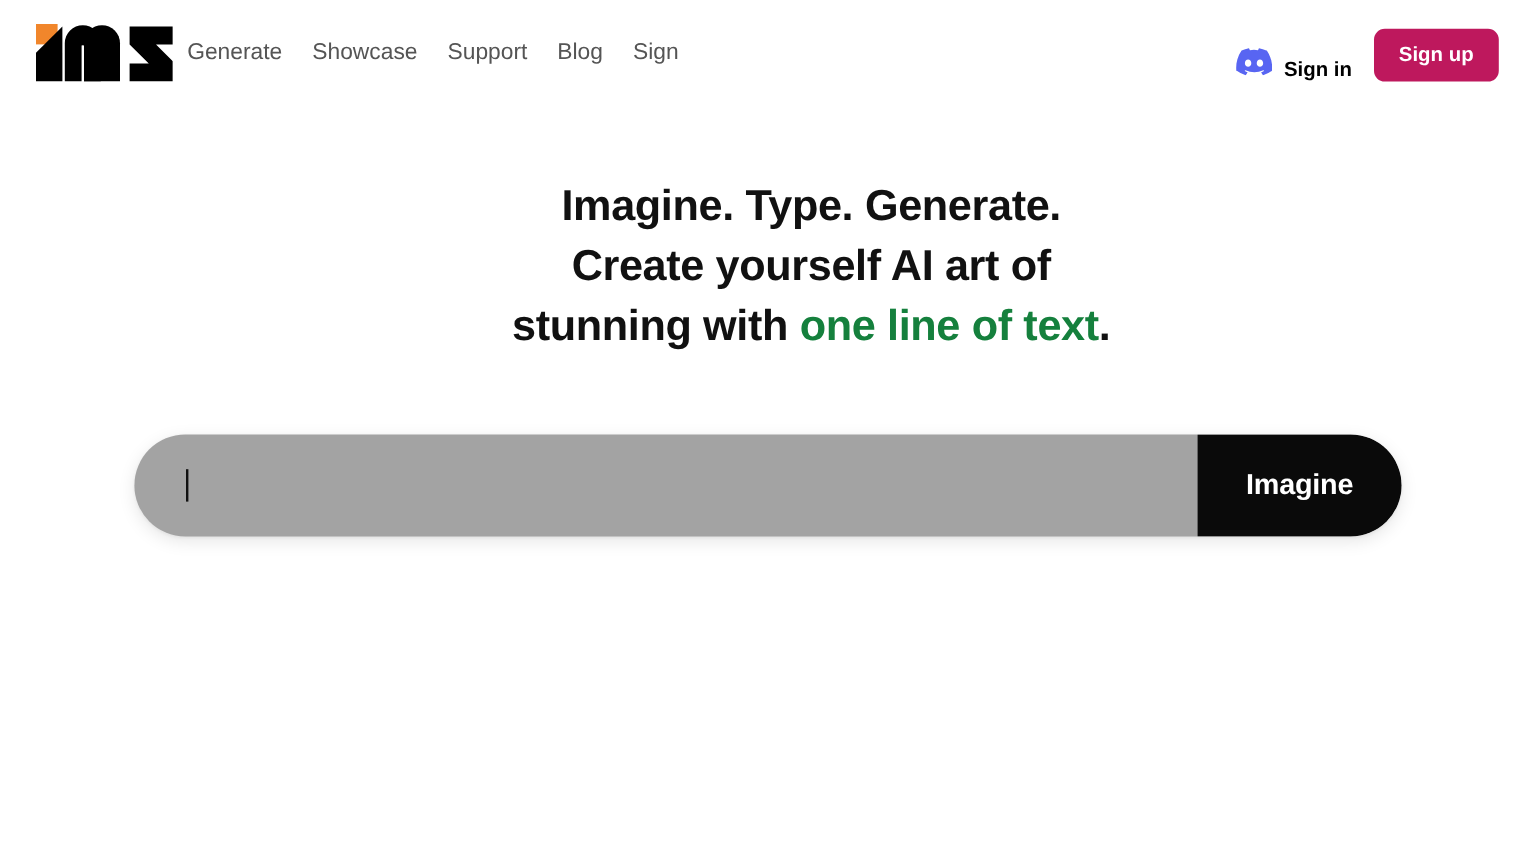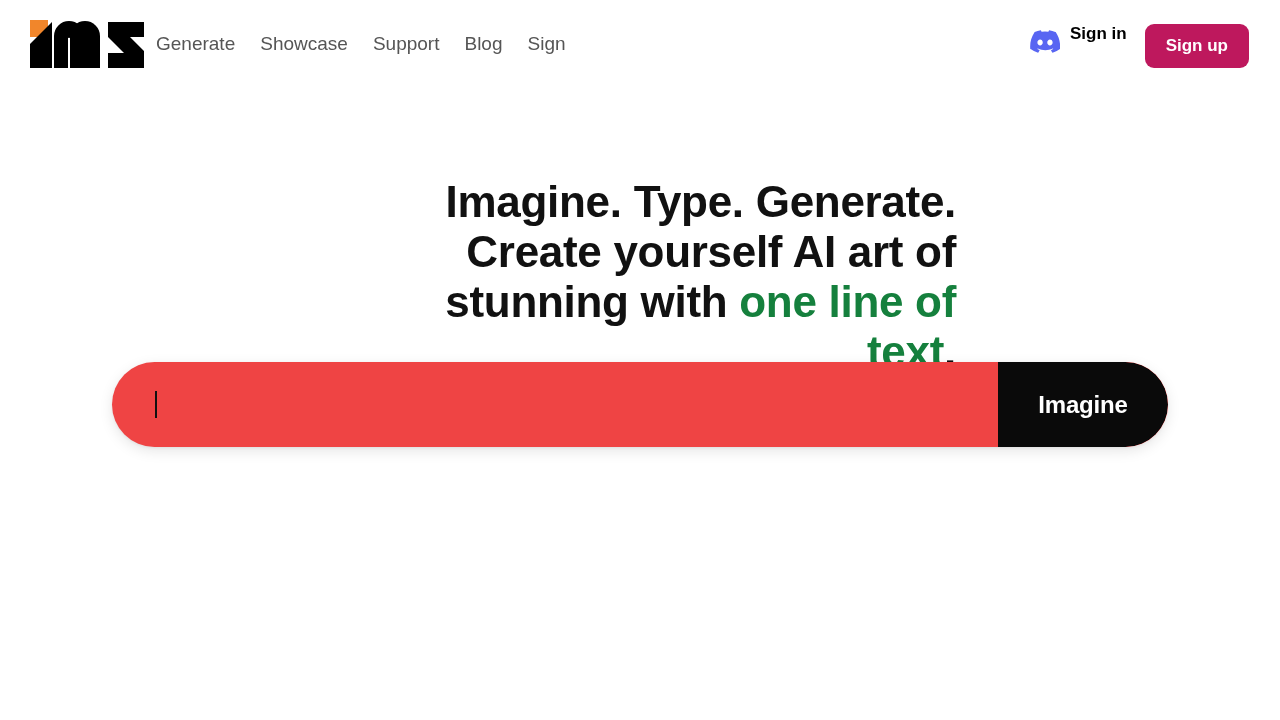--- a/index.html
+++ b/index.html
@@ -54,21 +54,21 @@
     white-space: nowrap;
     cursor: pointer;
     font-weight: 400;
   }
 
   .header-right {
     position: absolute;
     right: 31px;
     top: 24px;
     display: flex;
-    align-items: flex-start;
+    align-items: flex-end;
     gap: 0;
     height: 44px;
   }
 
   .discord-icon {
     display: flex;
     align-items: center;
     justify-content: center;
     width: 34px;
     height: 34px;
@@ -107,39 +107,38 @@
     top: 0;
     width: 1280px;
     height: 720px;
   }
 
   .headline {
     position: absolute;
     left: 396px;
     top: 146px;
     width: 560px;
-    font-size: 44px;
+    font-size: 36px;
     line-height: 50px;
     font-weight: bold;
     letter-spacing: -0.3px;
     color: #111111;
-    text-align: right;
-    margin-top: 31px;
+    text-align: center;
   }
   .headline .accent { color: #15803d; }
 
   
   .promptbar {
     position: absolute;
     left: 112px;
     top: 362px;
     width: 1056px;
     height: 85px;
     border-radius: 43px;
-    background: #ef4444;
+    background: #a3a3a3;
     box-shadow: 0 4px 14px rgba(0,0,0,0.10), 0 1px 3px rgba(0,0,0,0.06);
     display: flex;
     align-items: stretch;
     overflow: hidden;
   }
 
   .prompt-input {
     flex: 1 1 auto;
     height: 100%;
     border: none;

